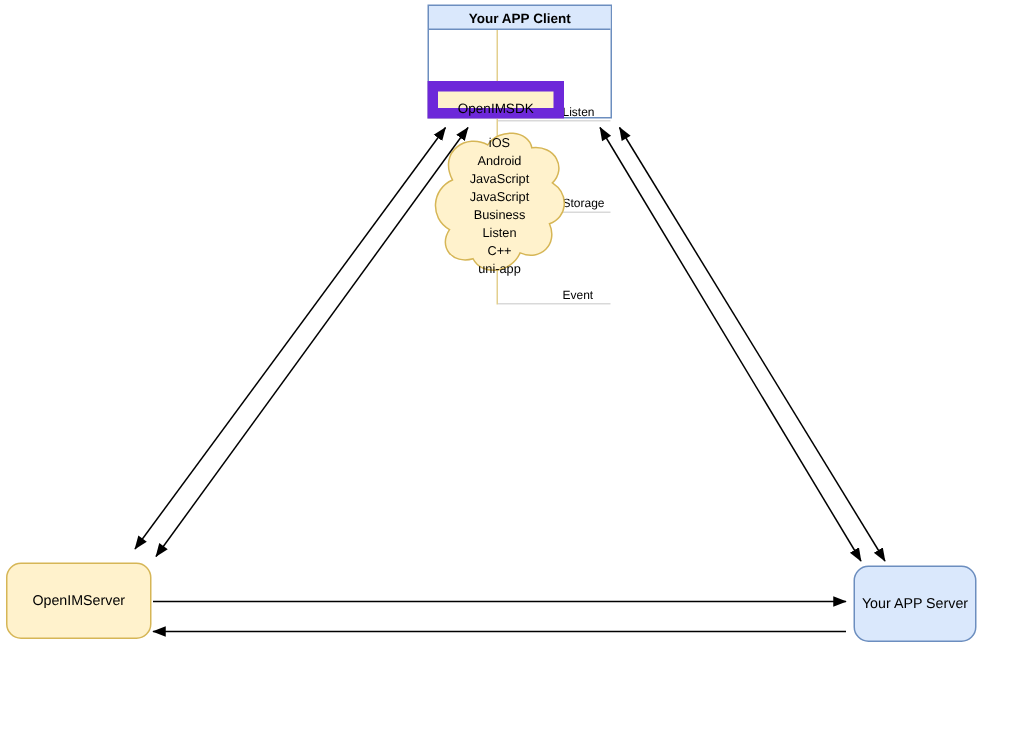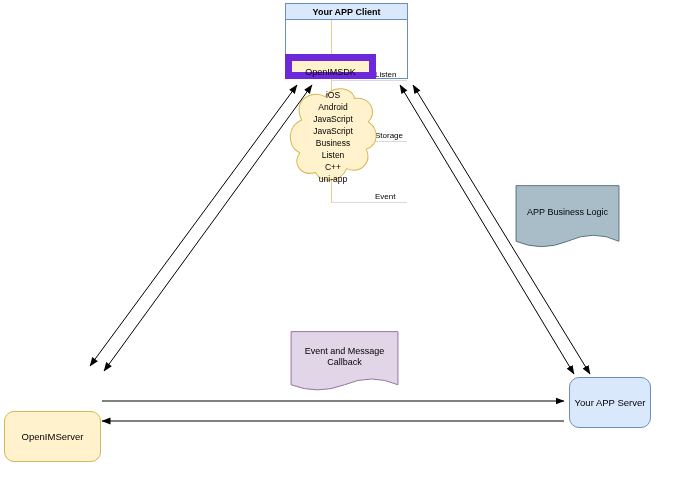--- a/index.html
+++ b/index.html
@@ -37,21 +37,21 @@
               align-items:center; justify-content:center; padding-bottom:13px;
               font-size:9px; line-height:11px; text-align:center; }
   .doc.teal   .doc-path { fill:#b0e3e6; stroke:#4e8e96; }
   .doc.gray   .doc-path { fill:#a9bdc9; stroke:#5a7382; }
   .doc.purple .doc-path { fill:#e1d5e7; stroke:#9673a6; }
   .doc-path { stroke-width:1; }
 
   
   .node { display:flex; align-items:center; justify-content:center; font-size:9.5px;
           border-radius:10px; text-align:center; }
-  .node.yellow { background:#fff2cc; border:1px solid #d6b656;margin-top:36px; }
+  .node.yellow { background:#fff2cc; border:1px solid #d6b656; }
   .node.blue   { background:#dae8fc; border:1px solid #6c8ebf; }
   .openim-server { left:4px; top:375px; width:97px; height:51px; }
   .app-server    { left:569px; top:377px; width:82px; height:51px; }
 
   
   .arrows { left:0; top:0; pointer-events:none; }
   .arrows line { stroke:#000; stroke-width:1; }
 </style>
 </head>
 <body>
@@ -78,38 +78,21 @@
       <div>JavaScript</div>
       <div>JavaScript</div>
       <div>Business</div>
       <div>Listen</div>
       <div>C++</div>
       <div>uni-app</div>
     </div>
   </div>
 
 
-  <div class="abs doc gray" style="left:515px;top:185px;width:105px;height:67px">
-    <svg viewBox="0 0 100 100" preserveAspectRatio="none">
-      <path class="doc-path" vector-effect="non-scaling-stroke" d="M1,1 L99,1 L99,84 Q75,66 50,84 Q25,100 1,84 Z"></path>
-    </svg>
-    <div class="doc-text">
-      <div>APP Business Logic</div>
-    </div>
-  </div>
 
-  <div class="abs doc purple" style="left:290px;top:331px;width:109px;height:64px">
-    <svg viewBox="0 0 100 100" preserveAspectRatio="none">
-      <path class="doc-path" vector-effect="non-scaling-stroke" d="M1,1 L99,1 L99,84 Q75,66 50,84 Q25,100 1,84 Z"></path>
-    </svg>
-    <div class="doc-text">
-      <div>Event and Message</div>
-      <div>Callback</div>
-    </div>
-  </div>
 
 
   <div class="abs node yellow openim-server">OpenIMServer</div>
   <div class="abs node blue app-server">Your APP Server</div>
 
   <svg class="abs arrows" width="675" height="500">
     <defs>
       <marker id="arrE" markerWidth="10" markerHeight="10" refX="8.5" refY="5" orient="auto" markerUnits="userSpaceOnUse">
         <path d="M0,1.5 L9,5 L0,8.5 Z" fill="#000"></path>
       </marker>

